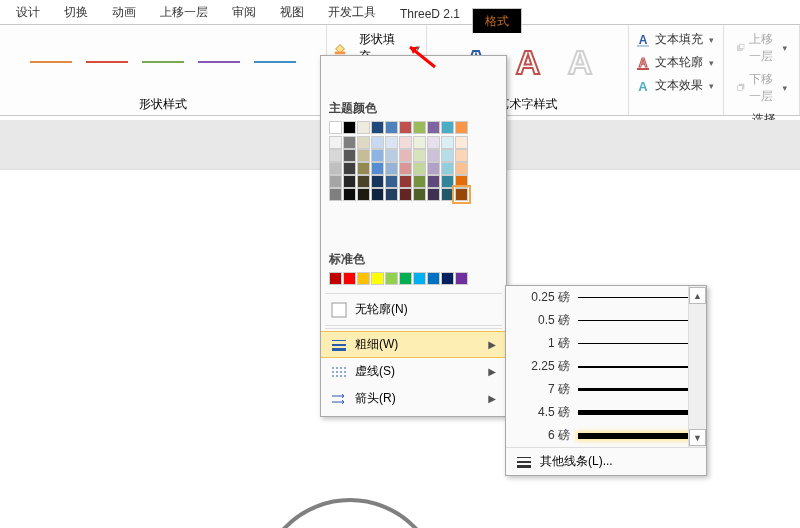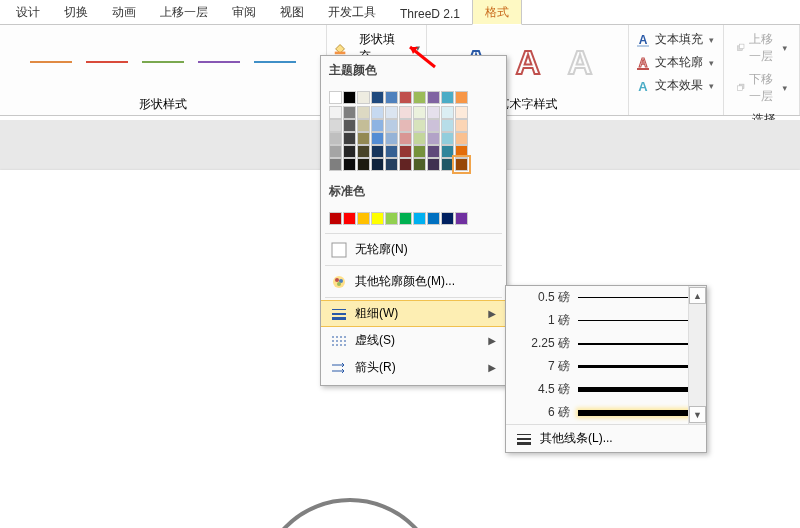--- a/index.html
+++ b/index.html
@@ -1,37 +1,37 @@
 <!DOCTYPE html>
 <html><head>
 <meta charset="utf-8">
 <style>
   body { margin: 0; font-family: "Microsoft YaHei", Arial, sans-serif; font-size: 12px; background: #fff; width: 800px; height: 528px; overflow: hidden; position: relative; }
   .tabs { display: flex; align-items: flex-end; height: 24px; border-bottom: 1px solid #c8c8c8; padding-left: 4px; gap: 0; }
   .tab { padding: 4px 12px 3px; cursor: pointer; color: #333; }
-  .tab.active { border: 1px solid #c8c8c8; border-bottom: 1px solid #fff; background: #fef9c3; color: #c96c1e; position: relative; top: 1px; }
+  .tab.active { border: 1px solid #c8c8c8; border-bottom: 1px solid #fff; background: #000000; color: #c96c1e; position: relative; top: 10px; }
   .ribbon { display: flex; border-bottom: 1px solid #c8c8c8; background: #fdfdfd; height: 90px; }
   .group { border-right: 1px solid #e0e0e0; padding: 4px 8px 2px; display: flex; flex-direction: column; }
   .group-body { flex: 1; display: flex; align-items: center; gap: 8px; }
   .group-label { text-align: center; color: #000000; font-size: 12px; padding-top: 2px; }
   .dash-line { width: 42px; height: 0; border-top: 2px solid; }
   .shapefill-row { display: flex; align-items: center; gap: 12px; padding: 2px 4px; cursor: pointer; }
   .shapefill-row.active { background: #fdeeb3; border: 1px solid #f1c14f; padding: 1px 3px; }
   .bucket-ico { width: 16px; height: 16px; display: inline-flex; align-items: center; justify-content: center; }
   .pen-ico { width:16px;height:16px;display:inline-flex;align-items:center;justify-content:center;}
   .wordart-letter { width: 46px; height: 46px; border: 1px solid transparent; display: flex; align-items: center; justify-content: center; }
   .wordart-letter svg { width: 40px; height: 40px; }
   .txtbtn-row { display: flex; align-items: center; gap: 4px; padding: 2px 4px; cursor: pointer; color: #333; }
   .txtbtn-row.disabled { color: #aaa; }
   
   .canvas-area { position: absolute; top: 120px; left: 0; right: 0; bottom: 0; background: #e8e8e8; }
   .page { position: absolute; top: 50px; left: 0; width: 100%; height: 100%; background: #fff; box-shadow: 0 1px 3px rgba(0,0,0,.2); }
   
   .color-dropdown { position: absolute; top: 55px; left: 320px; width: 185px; background: #fafafa; border: 1px solid #a9a9a9; box-shadow: 2px 2px 5px rgba(0,0,0,.25); z-index: 10; padding-bottom: 4px; }
-  .cd-section { padding: 6px 8px 12px; font-weight: bold; color: #444; }
+  .cd-section { padding: 6px 8px 4px; font-weight: bold; color: #444; margin-top: 38px; }
   .cd-swatch-row { display: flex; gap: 1px; padding: 0 8px; }
   .cd-swatch { width: 13px; height: 13px; border: 1px solid #ccc; box-sizing: border-box; }
   .cd-swatch.sel { outline: 2px solid #f1a44a; outline-offset: 1px; }
   .cd-swatch-col { display: flex; flex-direction: column; gap: 0; }
   .cd-grid { display: flex; gap: 1px; padding: 2px 8px 6px; }
   .cd-item { display: flex; align-items: center; gap: 8px; padding: 5px 10px; cursor: pointer; }
   .cd-item:hover, .cd-item.hovered { background: #fdeeb3; border-top: 1px solid #f1c14f; border-bottom: 1px solid #f1c14f; padding-top: 4px; padding-bottom: 4px; }
   .cd-item .arrow { margin-left: auto; color: #555; font-size: 10px; }
   .cd-hr { height: 1px; background: #ddd; margin: 2px 4px; }
   .cd-ico { width: 16px; height: 16px; display: inline-flex; align-items: center; justify-content: center; }
@@ -310,31 +310,20 @@
   <div class="cd-hr"></div>
   <div class="cd-item">
     <span class="cd-ico">
         <svg viewBox="0 0 16 16">
           <rect x="1" y="1" width="14" height="14" fill="#fff" stroke="#999"></rect>
         </svg>
       </span>
     <span>无轮廓(N)</span>
   </div>
   <div class="cd-hr"></div>
-  <div class="cd-item">
-    <span class="cd-ico">
-        <svg viewBox="0 0 16 16">
-          <circle cx="8" cy="8" r="6" fill="#ffe08a"></circle>
-          <circle cx="6" cy="6" r="2" fill="#c0504d"></circle>
-          <circle cx="10" cy="7" r="2" fill="#4f81bd"></circle>
-          <circle cx="8" cy="10" r="2" fill="#9bbb59"></circle>
-        </svg>
-      </span>
-    <span>其他轮廓颜色(M)...</span>
-  </div>
   <div class="cd-hr"></div>
   <div class="cd-item hovered">
     <span class="cd-ico">
         <svg viewBox="0 0 16 16">
           <rect x="1" y="3" width="14" height="1" fill="#2a5aa8"></rect>
           <rect x="1" y="7" width="14" height="2" fill="#2a5aa8"></rect>
           <rect x="1" y="11" width="14" height="3" fill="#2a5aa8"></rect>
         </svg>
       </span>
     <span>粗细(W)</span>
@@ -355,20 +344,24 @@
           <path d="M1 5h12l-2-2m2 2l-2 2M1 11h12l-2-2m2 2l-2 2" stroke="#2a5aa8" fill="none"></path>
         </svg>
       </span>
     <span>箭头(R)</span>
     <span class="arrow">▶</span>
   </div>
 </div>
 
 <div class="weight-submenu">
   <div class="wm-body" id="wm-body">
+    <div class="wm-item">
+        <span class="wm-label">0.25 磅</span>
+        <span class="wm-line" style="--h: 1px;"></span>
+      </div>
       <div class="wm-item">
         <span class="wm-label">0.5 磅</span>
         <span class="wm-line" style="--h: 1px;"></span>
       </div>
       <div class="wm-item">
         <span class="wm-label">1 磅</span>
         <span class="wm-line" style="--h: 1px;"></span>
       </div>
       <div class="wm-item">
         <span class="wm-label">2.25 磅</span>

